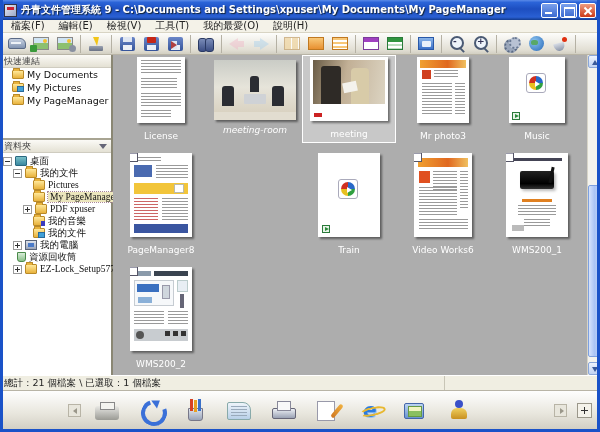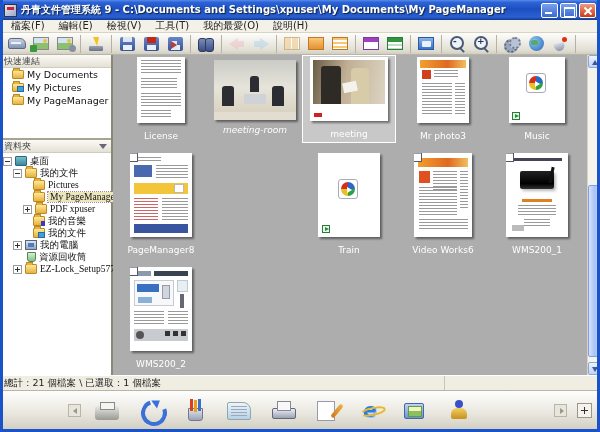--- a/index.html
+++ b/index.html
@@ -331,21 +331,21 @@
         </div>
         <div class="trow" style="padding-left:33px">
           <span class="folder ticon ti-pic"></span>
           <span>我的文件</span>
         </div>
         <div class="trow" style="padding-left:13px">
           <span class="exp plus"></span>
           <span class="ticon ti-computer"></span>
           <span>我的電腦</span>
         </div>
-        <div class="trow" style="padding-left:26px">
+        <div class="trow" style="padding-left:16px">
           <span class="ticon ti-recycle"></span>
           <span>資源回收筒</span>
         </div>
         <div class="trow" style="padding-left:13px">
           <span class="exp plus"></span>
           <span class="folder ticon"></span>
           <span>EZ-Lock_Setup577_tw</span>
         </div>
       </div>
     </div>

